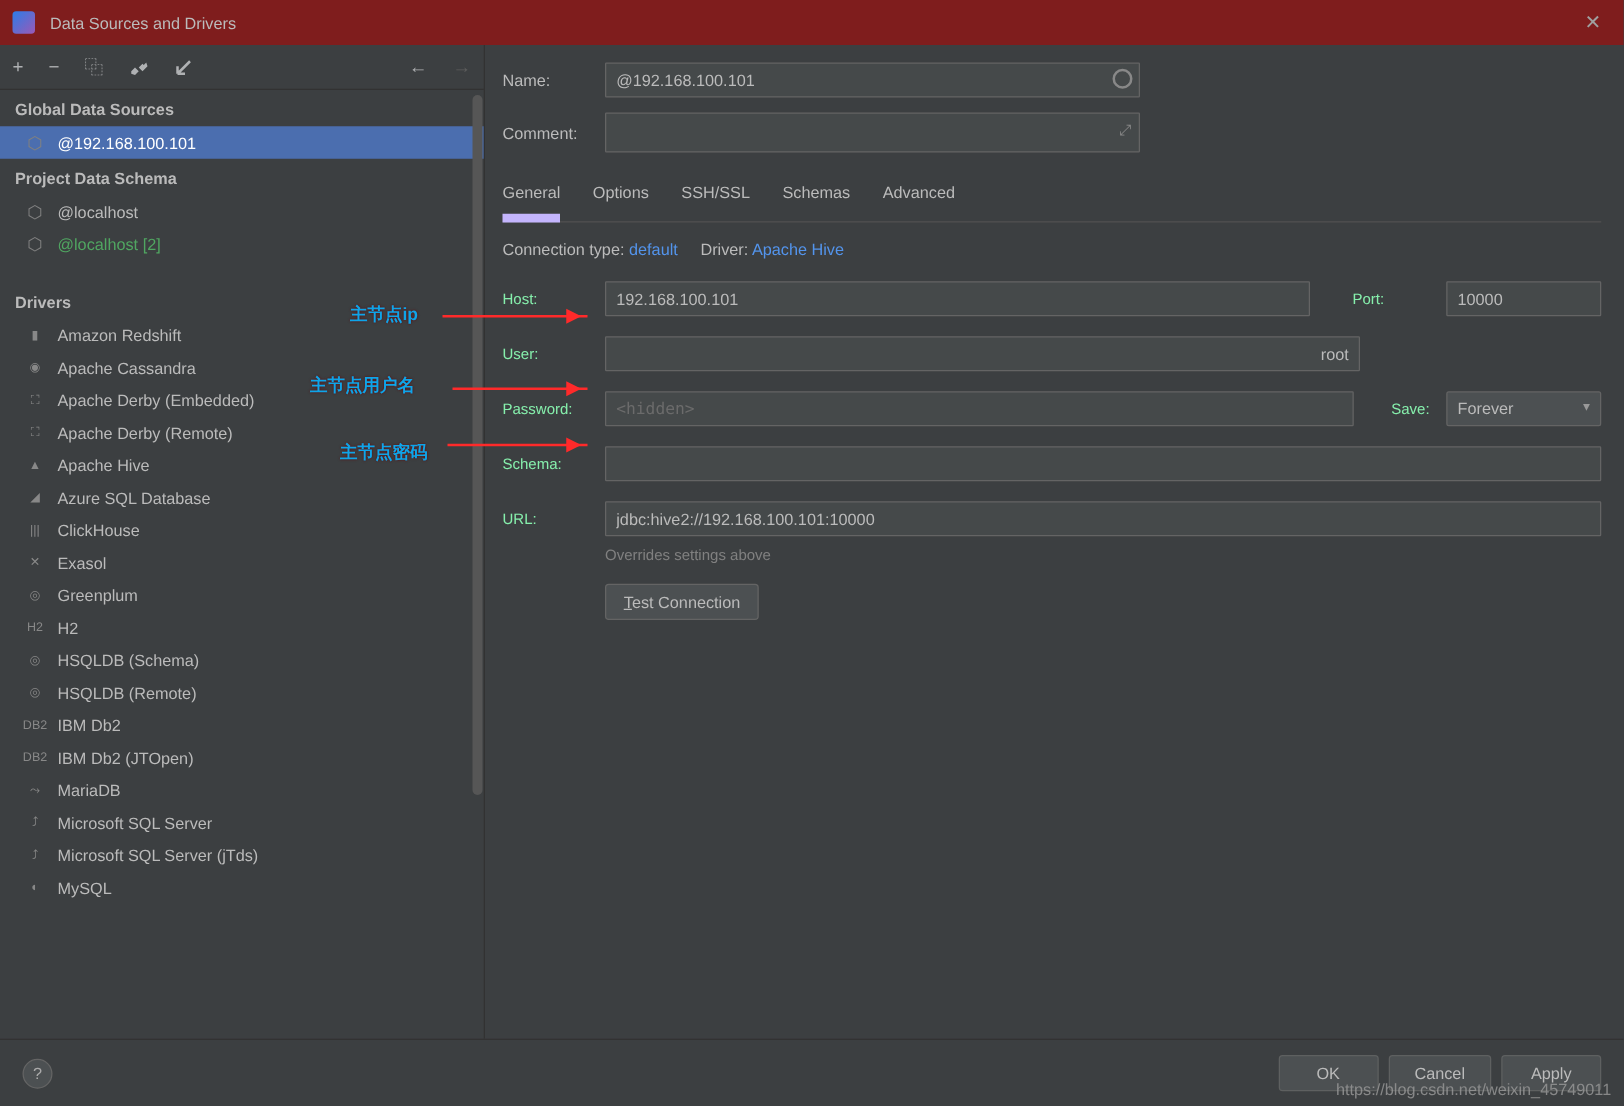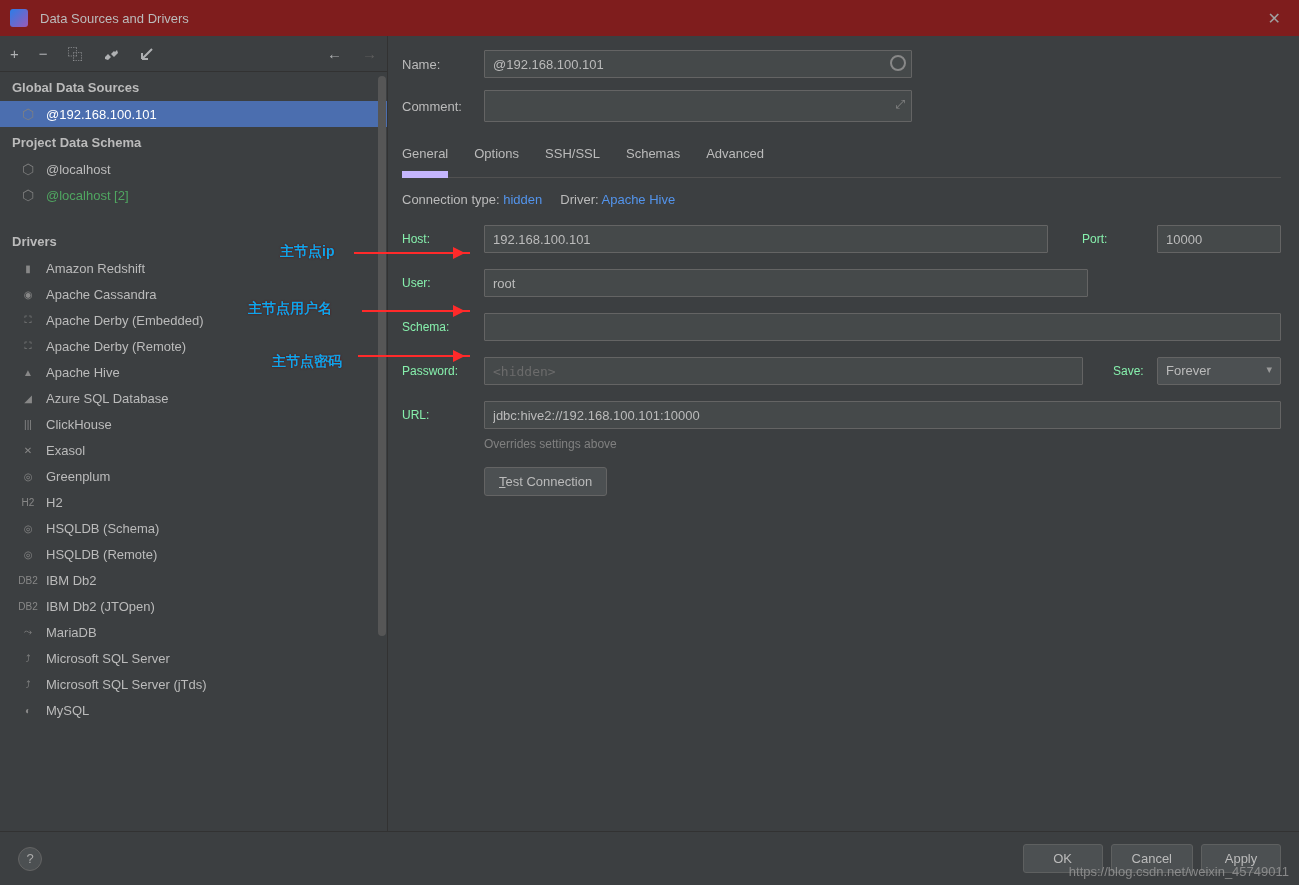--- a/index.html
+++ b/index.html
@@ -266,54 +266,54 @@
     <div class="tabs" id="tabs">
         <span class="tab active">General</span>
         <span class="tab">Options</span>
         <span class="tab">SSH/SSL</span>
         <span class="tab">Schemas</span>
         <span class="tab">Advanced</span>
       </div>
 
     <div class="conn-line">
       <span>Connection type:</span>
-      <span class="link">hidden</span>
+      <span class="link">default</span>
       &nbsp;&nbsp;&nbsp;
       <span>Driver:</span>
       <span class="link">Apache Hive</span>
     </div>
 
     <div class="field-row">
       <span class="flabel">Host:</span>
       <input class="input" style="max-width: 604px;" value="192.168.100.101">
       <div class="port-group">
         <span class="flabel">Port:</span>
         <input class="input" value="10000" style="">
       </div>
     </div>
 
     <div class="field-row">
       <span class="flabel">User:</span>
-      <input class="input" style="max-width: 604px;" value="root">
-    </div>
-
-    <div class="field-row" style="margin-top:6px">
-      <span class="flabel">Schema:</span>
-      <input class="input" value="" style="">
+      <input class="input" style="max-width: 604px; text-align: right;" value="root">
     </div>
 
     <div class="field-row">
       <span class="flabel">Password:</span>
       <div class="input" style="max-width:604px; flex:1; display:flex; align-items:center;">
         <span class="hidden-ph">&lt;hidden&gt;</span>
       </div>
       <div class="save-group">
         <span class="flabel">Save:</span>
         <div class="save-select"><span>Forever</span></div>
       </div>
+    </div>
+
+    <div class="field-row" style="margin-top:6px">
+      <span class="flabel">Schema:</span>
+      <input class="input" value="" style="">
     </div>
 
     <div class="field-row" style="margin-top:6px">
       <span class="flabel">URL:</span>
       <input class="input" value="jdbc:hive2://192.168.100.101:10000" style="">
     </div>
     <div class="small-note">Overrides settings above</div>
 
     <button class="btn-inline" style="margin-left:82px"><span class="u">T</span><span>est Connection</span></button>
   </div>

